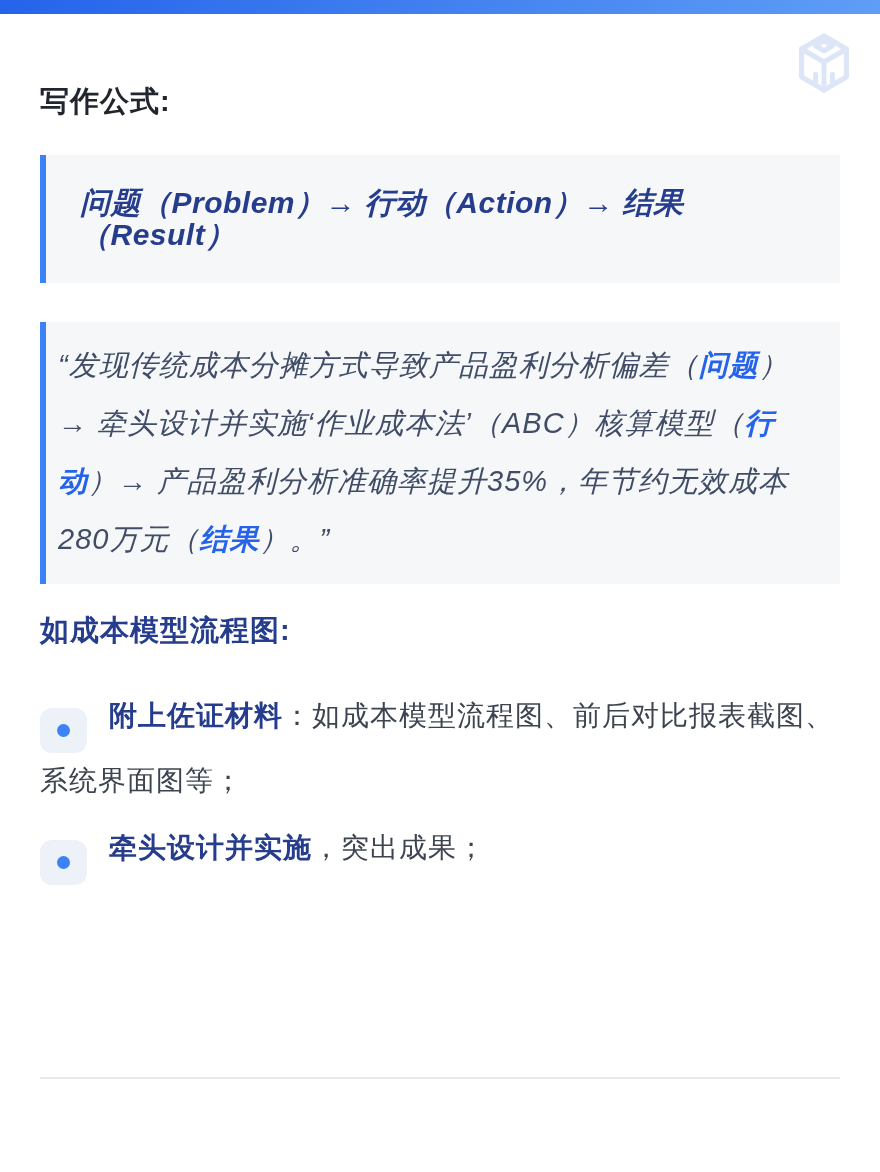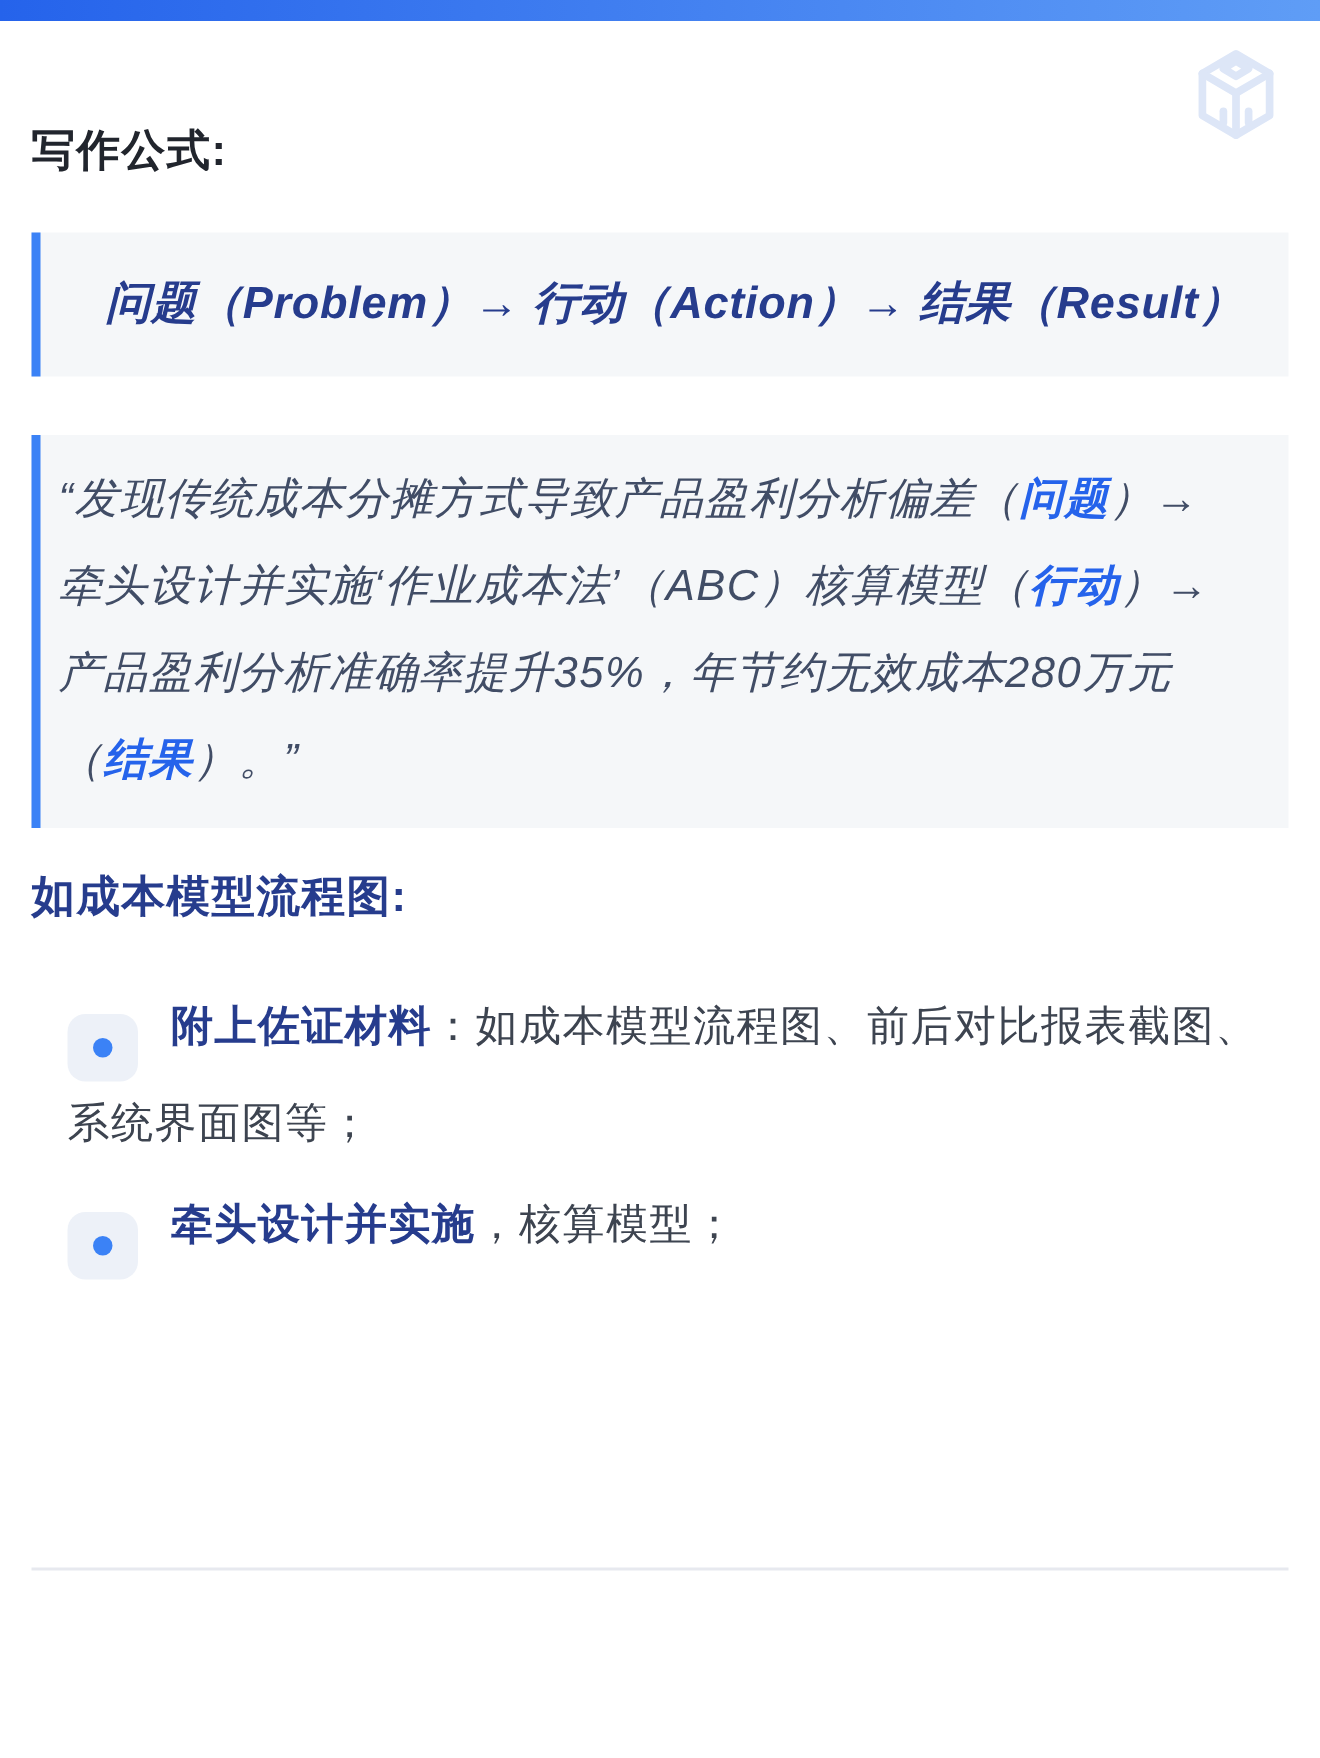--- a/index.html
+++ b/index.html
@@ -12,21 +12,21 @@
     position: relative;
   }
   .top-bar {
     width: 100%; height: 14px;
     background: linear-gradient(90deg, var(--color-bar-start, #2563eb), var(--color-bar-end, #5f9df6));
   }
   .logo {
     position: absolute; top: 32px; right: 28px;
     width: 56px; height: 62px;
   }
-  .content { padding: 0 21px; }
+  .content { padding: 0 40px; }
   .heading-dark {
     margin-top: 71px;
     font-size: 29px; font-weight: bold; line-height: 32px;
     letter-spacing: 1px;
     color: var(--color-heading-dark, #21252d);
   }
   .heading-dark.h-example { margin-top: 36px; }
   .heading-navy {
     margin-top: 30px;
     font-size: 29px; font-weight: bold; line-height: 32px;
@@ -36,35 +36,34 @@
   .quote {
     border-left: 6px solid var(--color-accent, #3b82f6);
     background: var(--color-quote-bg, #f5f7f9);
   }
   .quote-formula {
     margin-top: 38px;
     padding: 32px 20px 32px 34px;
     font-size: 30px; font-weight: bold; font-style: italic;
     line-height: 32px; letter-spacing: 0.5px;
     color: var(--color-navy, #263c8d);
-    text-align: center;
   }
   .quote-example {
     margin-top: 39px;
     padding: 14px 34px 16px 12px;
     font-size: 29px; font-style: italic;
     line-height: 58px; letter-spacing: 1px;
     color: var(--color-quote-text, #414d66);
   }
   .seg-highlight {
     color: var(--color-highlight, #2563eb);
     font-weight: bold;
     font-style: italic;
   }
-  .tip-list { margin-top: 42px; list-style: none; margin-left: 24px; }
+  .tip-list { margin-top: 42px; list-style: none; }
   .tip-item {
     font-size: 28px; line-height: 55px; letter-spacing: 1px;
     color: var(--color-body-text, #3d4450);
     margin-bottom: 12px;
   }
   .tip-marker {
     display: inline-flex;
     width: 47px; height: 45px;
     border-radius: 12px;
     background: var(--color-marker-bg, #edf1f8);
@@ -115,19 +114,19 @@
 
   <ul class="tip-list">
     <li class="tip-item">
       <span class="tip-marker">
         <span class="tip-dot"></span>
       </span><span class="tip-bold">附上佐证材料</span><span>：如成本模型流程图、前后对比报表截图、系统界面图等；</span>
     </li>
     <li class="tip-item">
       <span class="tip-marker">
         <span class="tip-dot"></span>
-      </span><span class="tip-bold">牵头设计并实施</span><span>，核算模型；</span>
+      </span><span class="tip-bold">牵头设计并实施</span><span>，突出成果；</span>
     </li>
   </ul>
 
   <hr class="divider">
 
 </div>
 
 </body></html>

